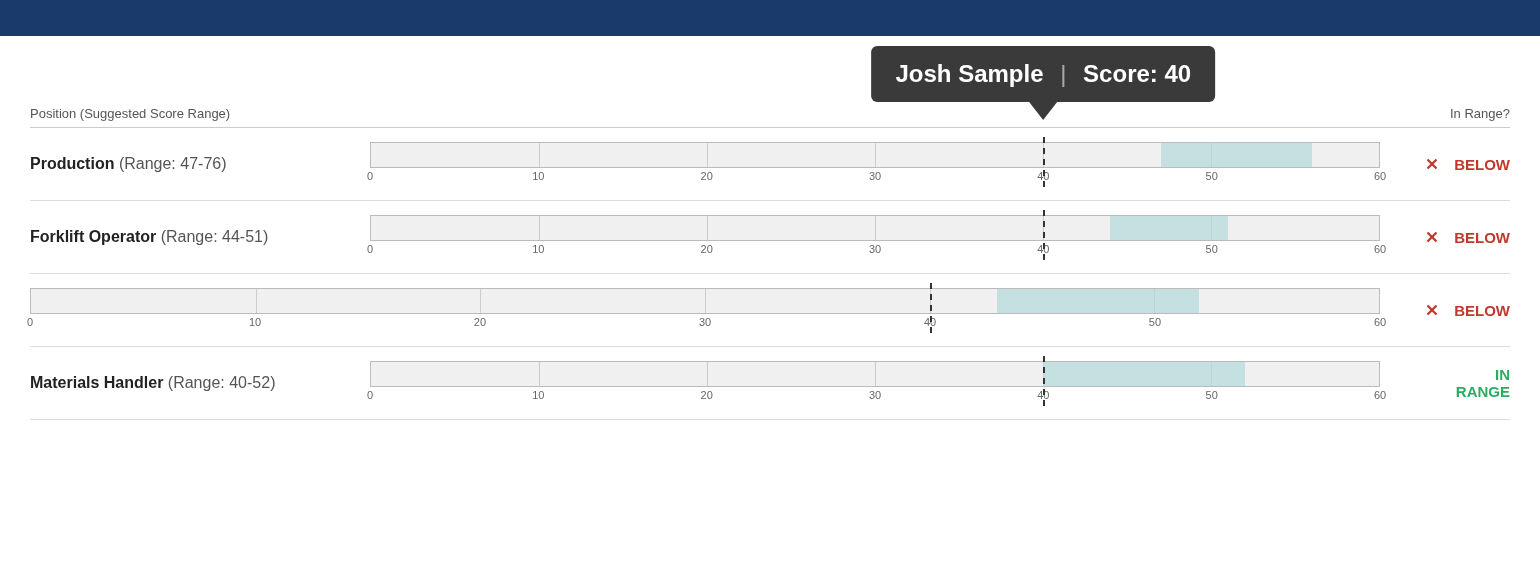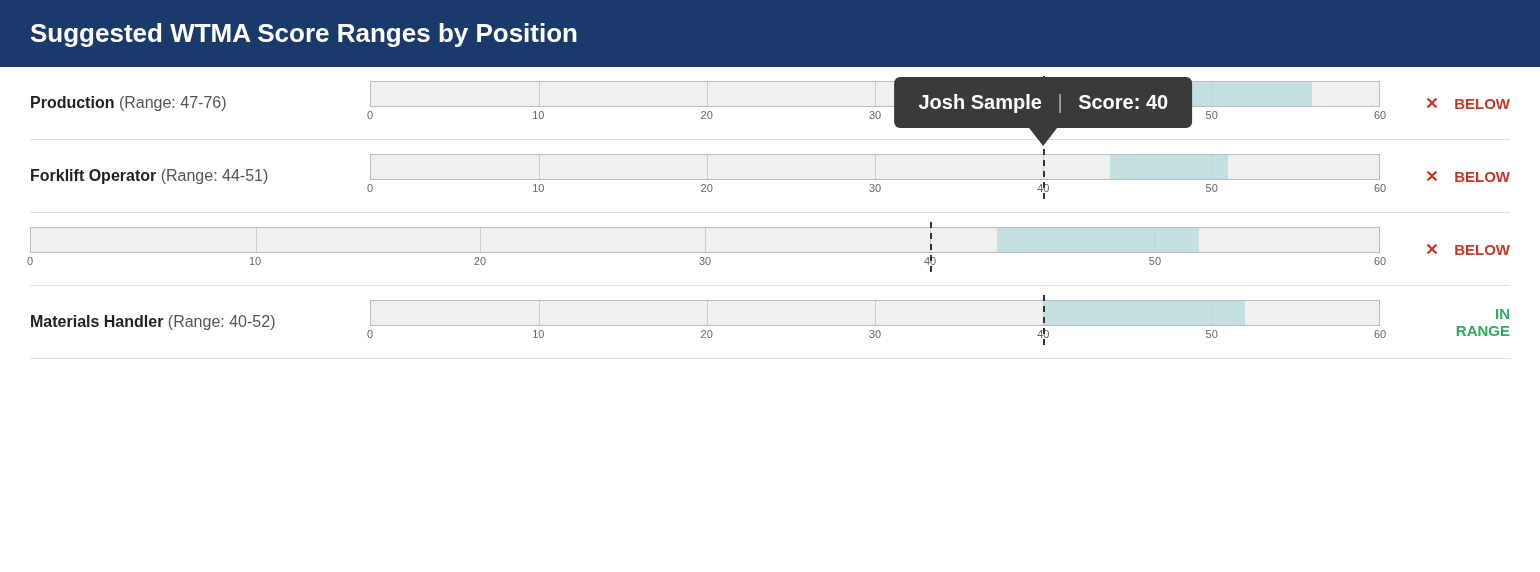--- a/index.html
+++ b/index.html
@@ -40,21 +40,21 @@
       left: 50%;
       top: 10px;
       transform: translateX(-10%);
       z-index: 10;
     }
     .tooltip-box {
       background: #3a3a3a;
       color: #fff;
       border-radius: 6px;
       padding: 14px 24px;
-      font-size: 20px;
+      font-size: 24px;
       font-weight: bold;
       white-space: nowrap;
       position: relative;
     }
     .tooltip-box::after {
       content: '';
       position: absolute;
       bottom: -18px;
       left: 50%;
       transform: translateX(-50%);
@@ -177,34 +177,38 @@
       font-size: 11px;
       color: #666;
       position: absolute;
       transform: translateX(-50%);
     }
   </style>
 </head>
 <body>
 
 <div class="header">
-  <span class="header-title">Suggested WTMA Score Ranges by Position</span>
 </div>
 
 <div class="content">
 
   <div class="tooltip-container" id="tooltip-container" style="left: 1043.33px; transform: translateX(-50%);">
     <div class="tooltip-box">
       <span>Josh Sample</span>
       <span class="tooltip-separator">|</span>
       <span>Score:</span>
       <span>40</span>
     </div>
   </div>
 
+  <div class="col-headers">
+    <div class="col-position">Position (Suggested Score Range)</div>
+    <div class="col-chart"></div>
+    <div class="col-range">In Range?</div>
+  </div>
 
   <div id="rows-container">
       <div class="row">
         <div class="row-label"><strong>Production</strong><span> (Range: 47-76)</span></div>
         <div class="row-chart">
           <div class="chart-wrap">
             <div class="bar-track">
               <div class="grid-line" style="left: 16.6667%;"></div>
               <div class="grid-line" style="left: 33.3333%;"></div>
               <div class="grid-line" style="left: 50%;"></div>

